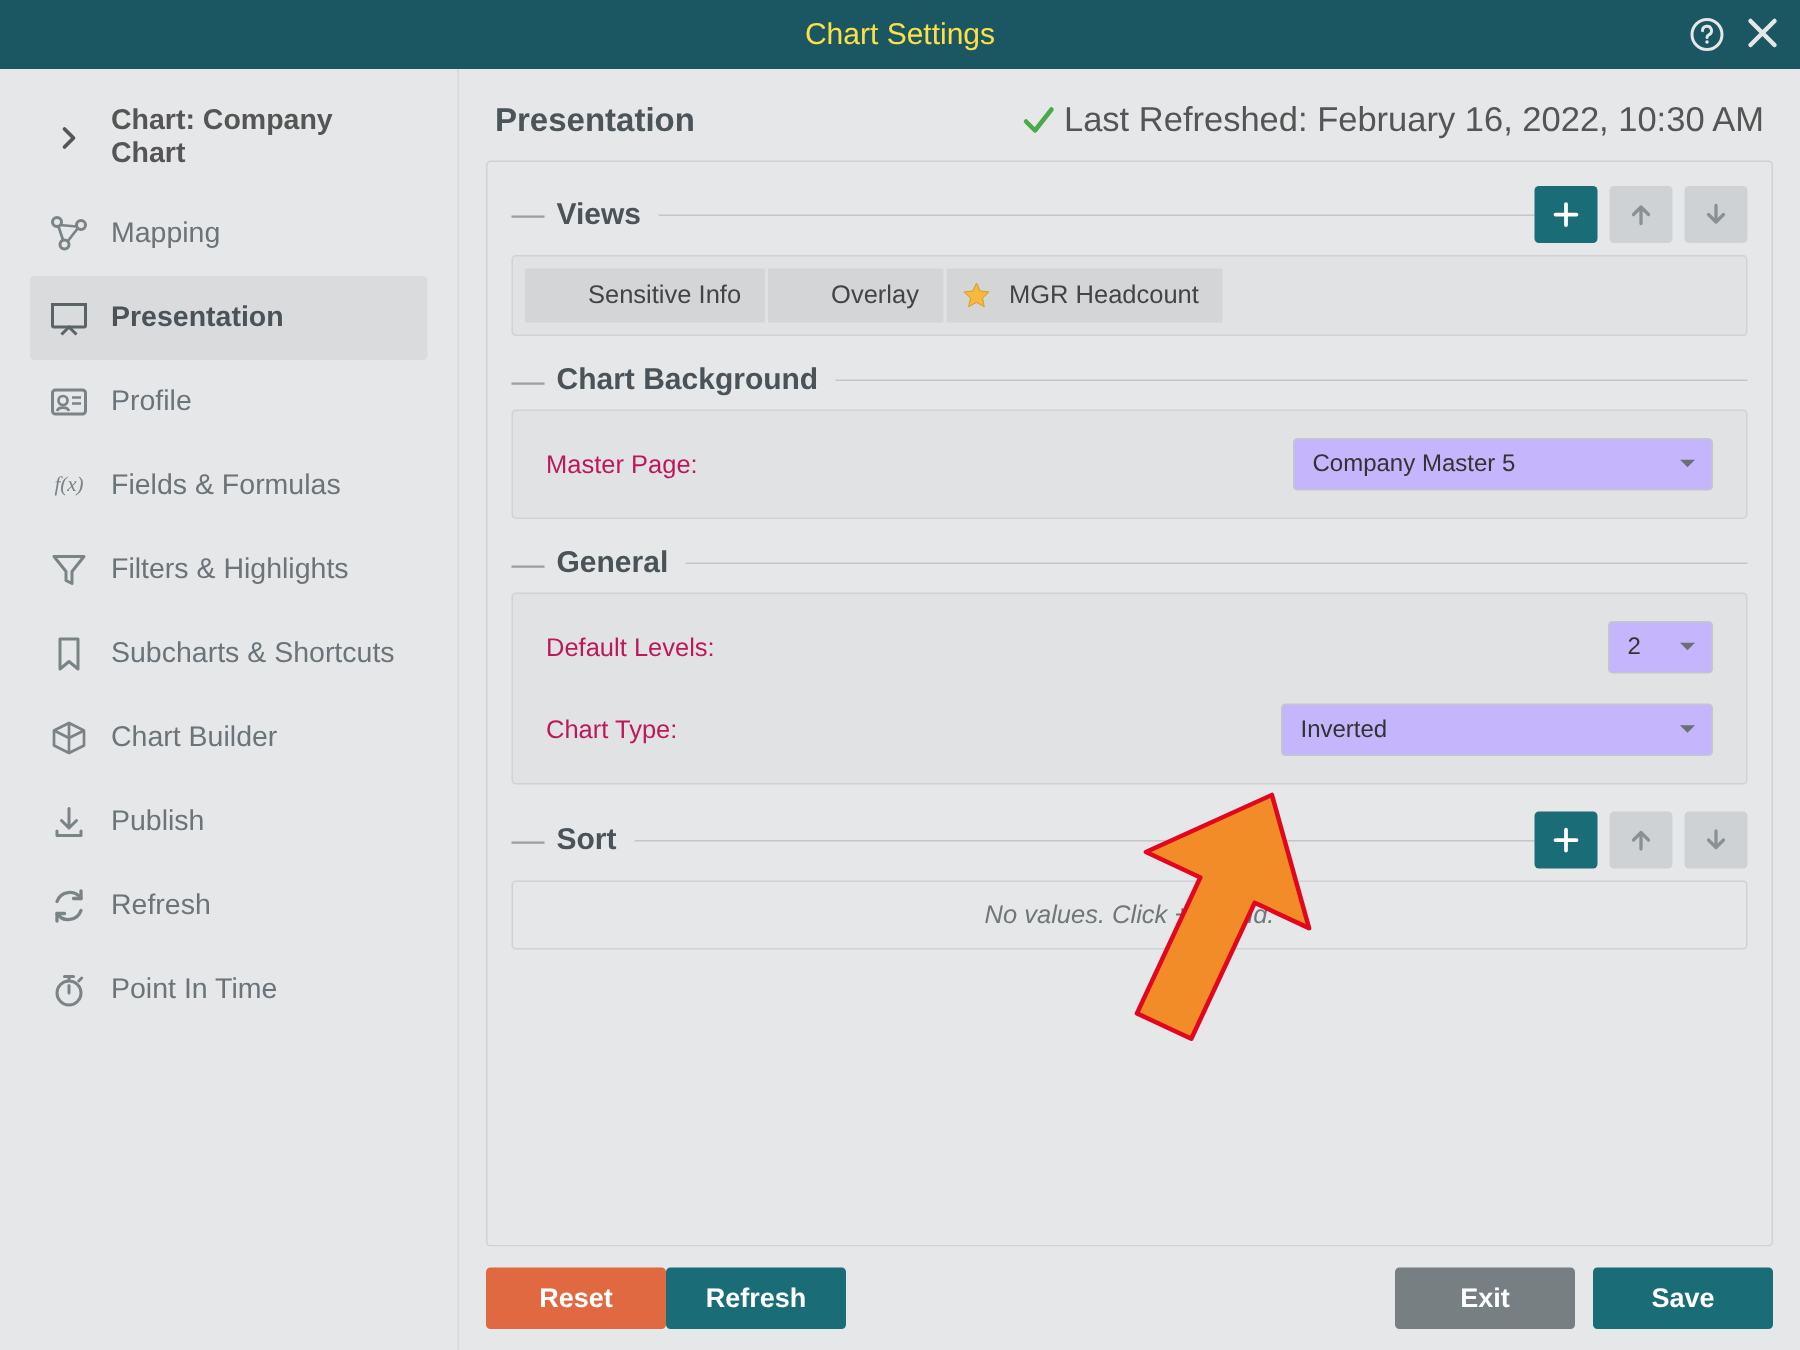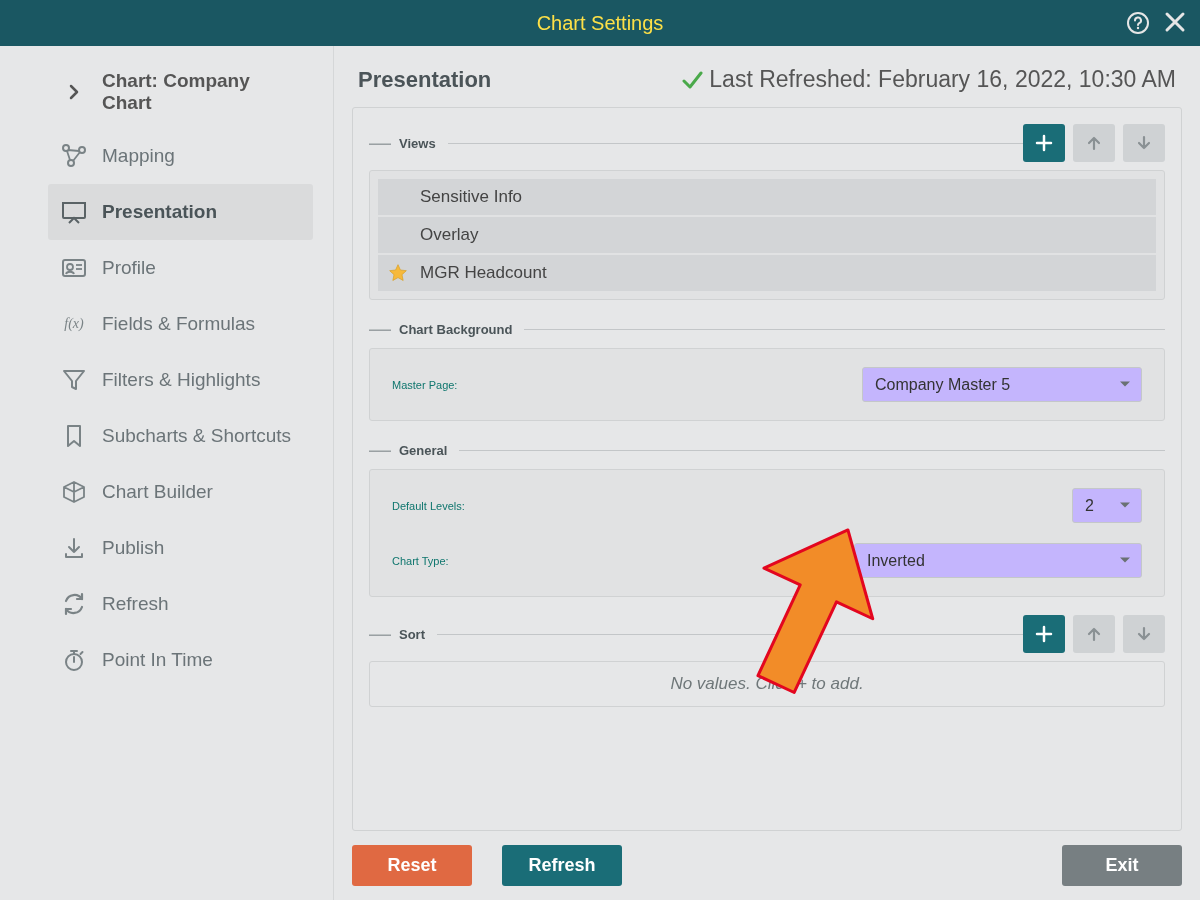--- a/index.html
+++ b/index.html
@@ -1,50 +1,50 @@
 <!DOCTYPE html>
 <html><head>
   <meta charset="utf-8">
   <style>
     * { box-sizing: border-box; margin: 0; padding: 0; }
     body { font-family: 'Segoe UI', Tahoma, Verdana, sans-serif; background: #fff; width: 1200px; height: 900px; overflow: hidden; }
     .window { width: 1200px; height: 900px; display: flex; flex-direction: column; position: relative; }
     .titlebar { background: #1a5762; color: #fde047; height: 46px; display: flex; align-items: center; justify-content: center; position: relative; font-size: 20px; }
     .titlebar .right-icons { position: absolute; right: 14px; top: 50%; transform: translateY(-50%); display: flex; gap: 14px; }
     .body { flex: 1; display: flex; background: #e6e7e8; }
-    .sidebar { width: 306px; background: #e6e7e8; padding: 10px 20px; display: flex; flex-direction: column; border-right: 1px solid #d5d7d8; margin-left: 28px; }
+    .sidebar { width: 306px; background: #e6e7e8; padding: 10px 20px; display: flex; flex-direction: column; border-right: 1px solid #d5d7d8; }
     .sidebar-item { display: flex; align-items: center; gap: 14px; padding: 14px 12px; color: #6b7478; font-size: 19px; font-weight: 500; cursor: pointer; border-radius: 3px; }
     .sidebar-item.active { background: #dadbdc; font-weight: 700; color: #4a5458; }
     .sidebar-item .icon { width: 28px; height: 28px; flex-shrink: 0; display: flex; align-items: center; justify-content: center; color: #7a8386; }
     .sidebar-top-item { font-weight: 600; color: #555; }
     .main { flex: 1; display: flex; flex-direction: column; background: #e6e7e8; }
     .main-header { display: flex; align-items: center; justify-content: space-between; padding: 20px 24px 14px 24px; }
     .main-title { font-size: 22px; font-weight: 700; color: #4b5458; }
     .refreshed { display: flex; align-items: center; gap: 6px; color: #555; font-size: 23px; }
     .check { color: #4aa94a; }
     .content { flex: 1; margin: 0 18px 0 18px; background: #e6e7e8; border: 1px solid #d0d2d3; border-radius: 3px; padding: 12px 16px 0 16px; overflow: auto; }
     .section-title { display: flex; align-items: center; margin: 18px 0 8px 0; position: relative; }
     .section-title .dash { color:#9aa0a3; margin-right:8px; font-size:22px; line-height:1; }
-    .section-title .label { font-weight: 700; color: #4a5458; font-size: 13px; margin-right: 12px; }
+    .section-title .label { font-weight: 700; color: #4a5458; font-size: 20px; margin-right: 12px; }
     .section-title .rule { flex:1; height:1px; background:#c3c6c8; }
     .section-actions { display: flex; gap: 8px; }
     .icon-btn { width: 42px; height: 38px; display: flex; align-items: center; justify-content: center; border-radius: 3px; background: #cfd2d4; color:#8a9194; }
     .icon-btn.primary { background: #1a6d77; color:#fff; }
     .panel { border:1px solid #d0d2d3; border-radius:3px; padding:8px; background:#e1e2e3; }
-    .views-list { display:flex; flex-direction:column; gap:2px; }
+    .views-list { display:flex; flex-direction:row; gap:2px; }
     .view-row { background:#d3d5d7; padding:8px 16px 8px 42px; color:#444; font-size:17px; display:flex; align-items:center; position:relative; }
     .star-wrap { position:absolute; left:10px; top:50%; transform:translateY(-50%); }
     .field-row { display:flex; align-items:center; justify-content:space-between; padding:10px 14px; }
-    .field-label { color:#0f766e; font-size:11px; }
+    .field-label { color:#be185d; font-size:17px; }
     .select { background:#c4b5fd; border:1px solid #c4c7c9; padding:8px 12px; font-size:16px; color:#333; border-radius:3px; min-width:160px; appearance:none; -webkit-appearance:none; }
     .select-wrap { position:relative; display:inline-block; }
     .select-wrap::after { content:''; position:absolute; right:12px; top:50%; transform:translateY(-35%); border:5px solid transparent; border-top-color:#6a7174; pointer-events:none;}
     .empty-row { border:1px solid #d0d2d3; border-radius:3px; padding:12px; text-align:center; font-style:italic; color:#6f7779; font-size:17px; }
     .footer { display:flex; justify-content:space-between; padding: 14px 18px; background:#e6e7e8; }
-    .footer-left { display:flex; gap:30px; }
+    .footer-left { display:flex; gap:0; }
     .footer-right { display:flex; gap:12px; }
     .btn { min-width:120px; padding:10px 22px; font-size:18px; font-weight:600; border:none; border-radius:3px; cursor:pointer; color:#fff; }
     .btn.orange { background:#e06942; }
     .btn.teal { background:#1a6d77; }
     .btn.gray { background:#777f82; }
     svg { display:block; }
     .arrow-annotation { position:absolute; left:722px; top:512px; pointer-events:none; }
   </style>
 </head>
 <body>
@@ -310,20 +310,21 @@
 
       </div>
 
       <div class="footer">
         <div class="footer-left">
           <button class="btn orange">Reset</button>
           <button class="btn teal">Refresh</button>
         </div>
         <div class="footer-right">
           <button class="btn gray">Exit</button>
+          <button class="btn teal">Save</button>
         </div>
       </div>
 
     </div>
 
   </div>
 
   <div class="arrow-annotation">
     <svg width="160" height="190" viewBox="0 0 160 190">
       <path d="M70 180 L70 80 L30 80 L90 10 L150 80 L110 80 L110 180 Z" transform="rotate(25 90 95)" fill="#f28c28" stroke="#e3061f" stroke-width="3" stroke-linejoin="round"></path>

